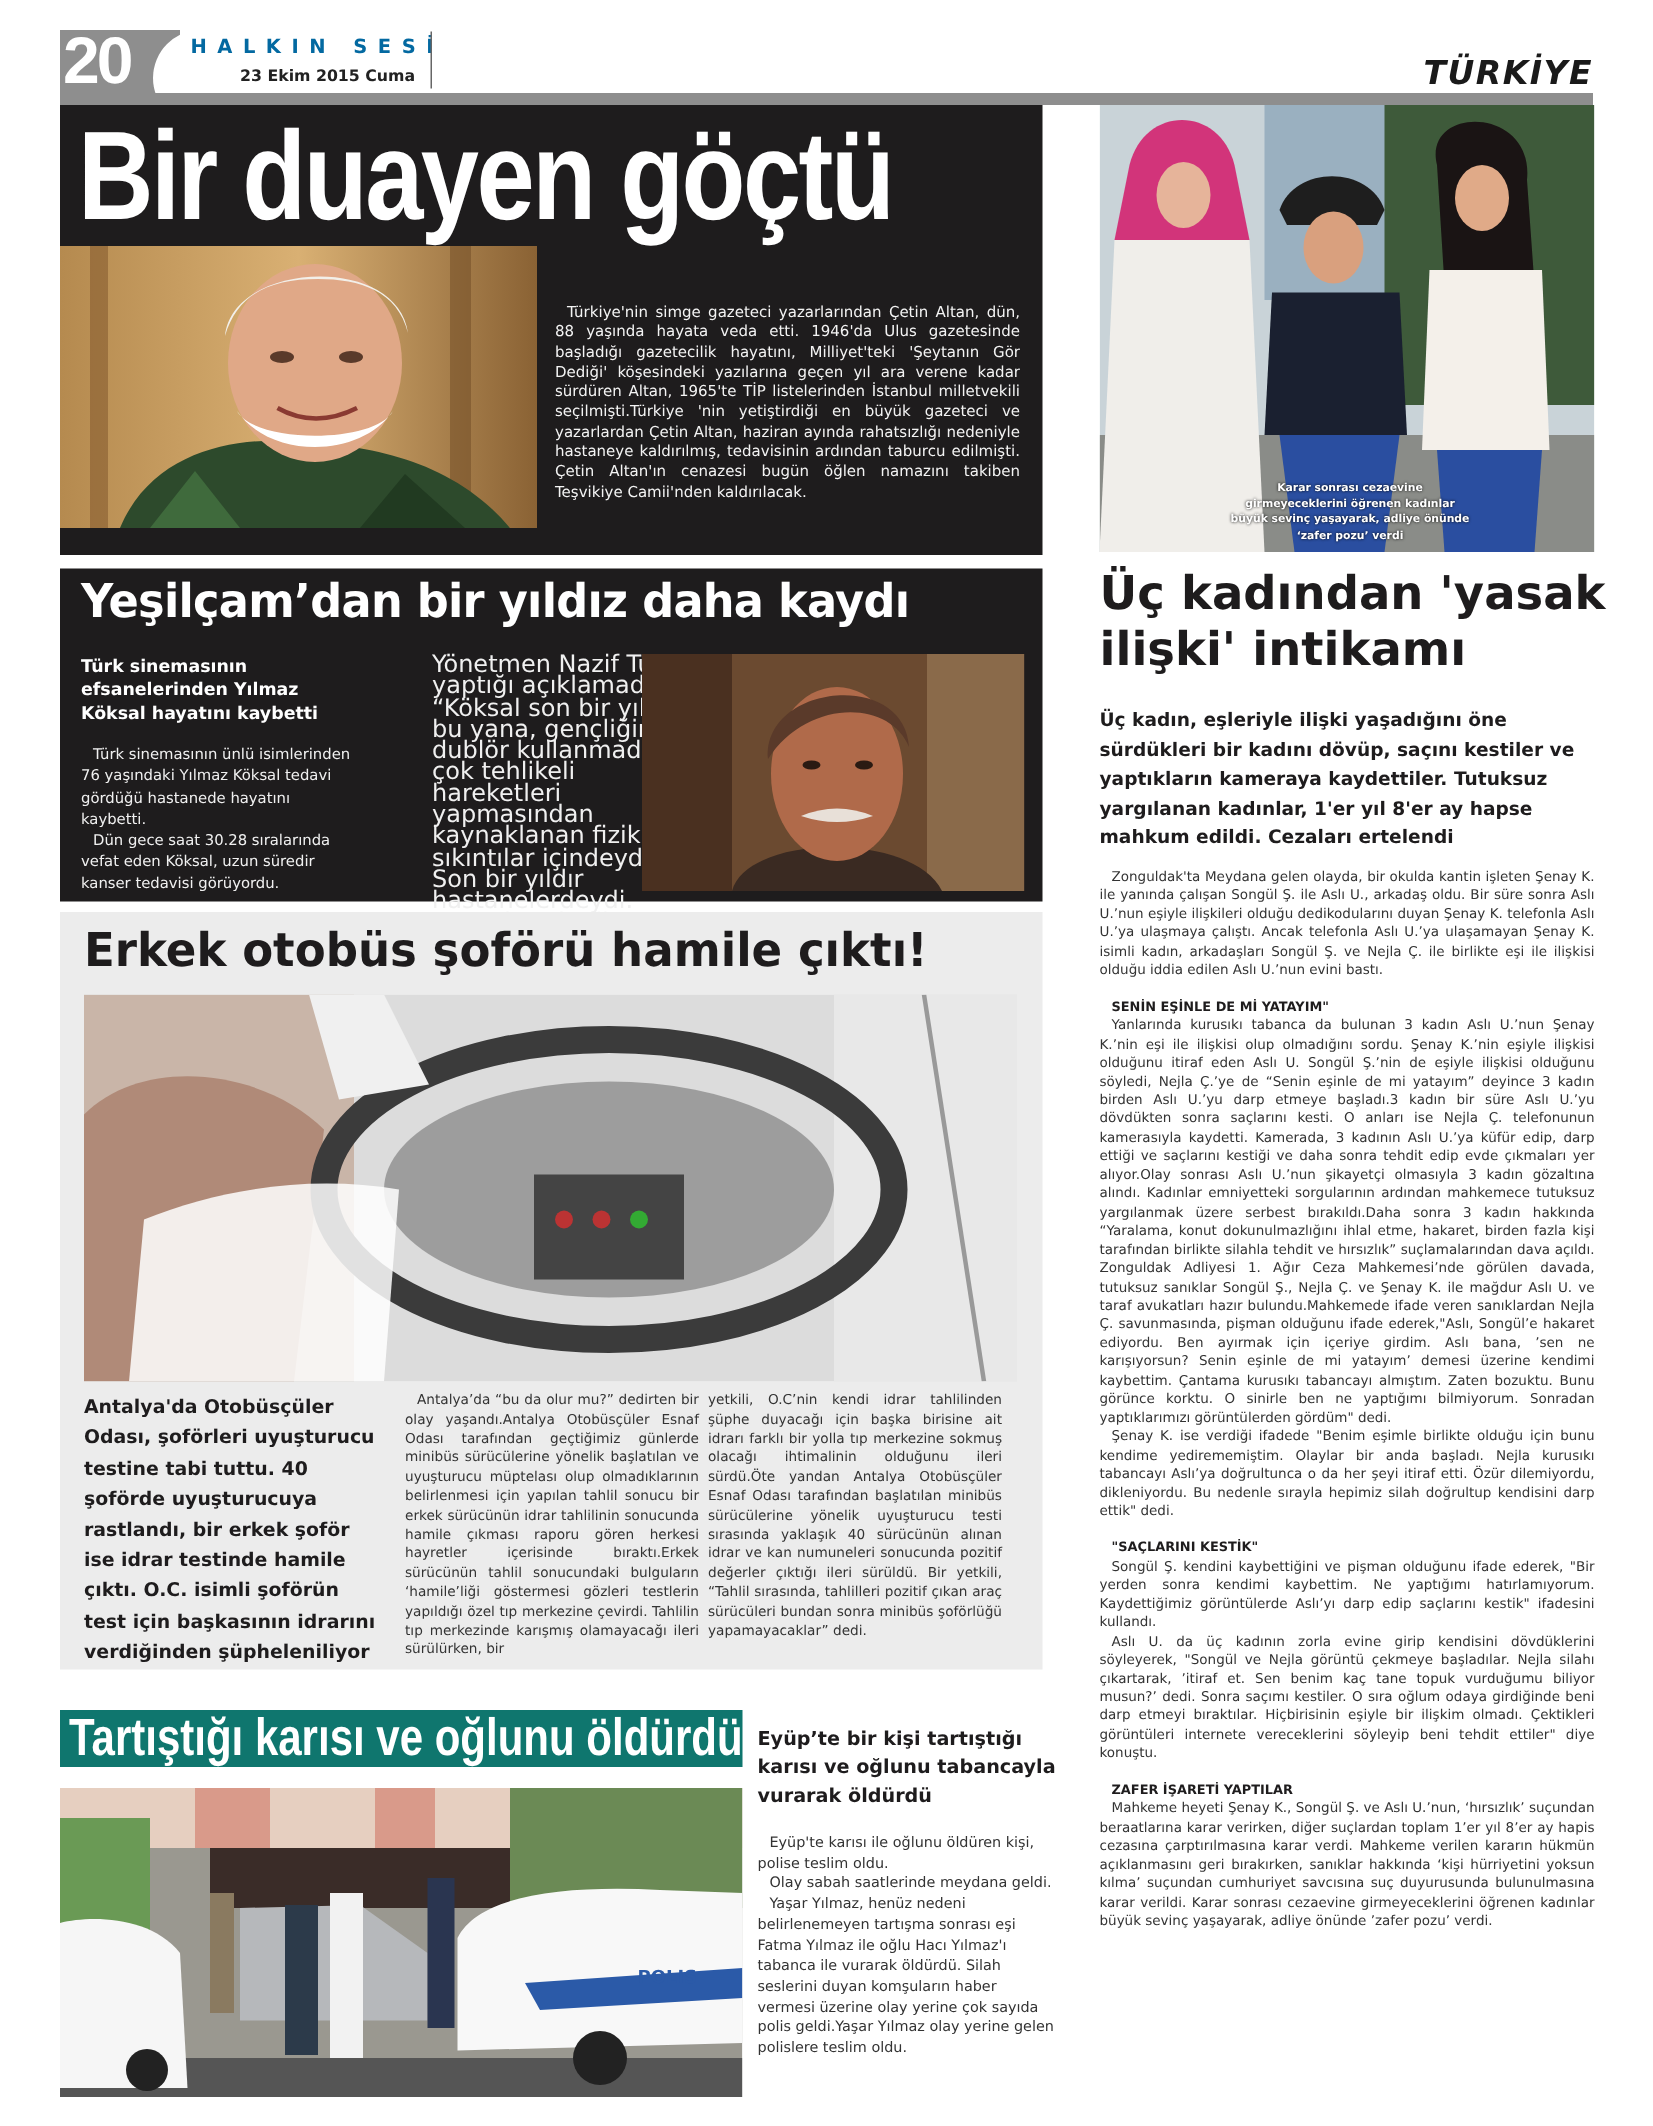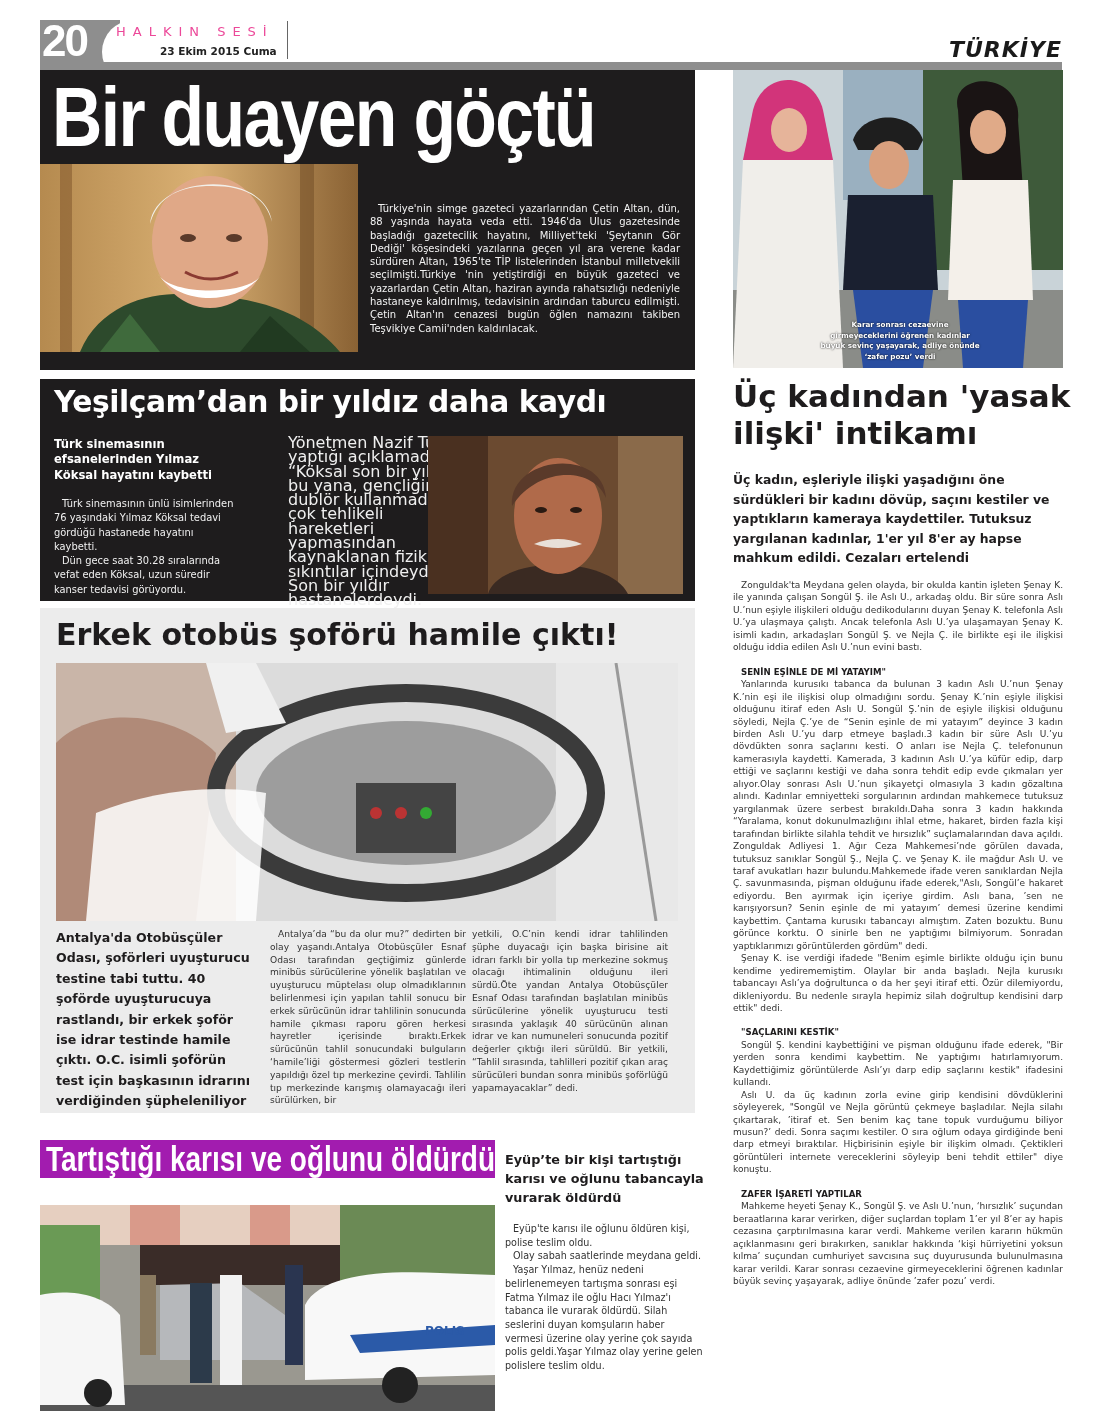--- a/index.html
+++ b/index.html
@@ -4,21 +4,21 @@
 <style>
   * { box-sizing: border-box; margin: 0; padding: 0; }
   html, body { width: 1102px; height: 1417px; background: #ffffff; overflow: hidden; }
   body { position: relative; font-family: "DejaVu Sans", sans-serif; color: #222; }
 
   
   .masthead-bar { position: absolute; left: 40px; top: 62px; width: 1022px; height: 8px; background: #8e8e8e; }
   .page-num-box { position: absolute; left: 40px; top: 20px; width: 80px; height: 44px; background: #8e8e8e; overflow: hidden; }
   .page-num-box .notch { position: absolute; left: 62px; top: 0; width: 80px; height: 64px; background: #fff; border-radius: 32px 0 0 32px; }
   .page-num { position: absolute; left: 42px; top: 16px; font-family: "Liberation Sans", sans-serif; font-weight: bold; font-size: 44px; color: #fff; letter-spacing: -2px; line-height: 50px; }
-  .paper-name { position: absolute; left: 116px; top: 24px; font-family: "DejaVu Sans", sans-serif; font-weight: normal; font-size: 13px; letter-spacing: 7px; color: #ec4899; }
+  .paper-name { position: absolute; left: 127px; top: 24px; font-family: "DejaVu Sans", sans-serif; font-weight: bold; font-size: 13px; letter-spacing: 7px; color: #0369a1; }
   .issue-date { position: absolute; left: 160px; top: 45px; font-family: "DejaVu Sans", sans-serif; font-weight: bold; font-size: 10.5px; color: #222; }
   .masthead-divider { position: absolute; left: 287px; top: 21px; width: 1px; height: 38px; background: #666; }
   .section-name { position: absolute; right: 40px; top: 37px; font-family: "DejaVu Sans", sans-serif; font-style: italic; font-weight: bold; font-size: 22px; color: #1a1a1a; letter-spacing: 1px; }
 
   
   .story1 { position: absolute; left: 40px; top: 70px; width: 655px; height: 300px; background: #1e1c1d; padding-left: 17px; }
   .story1 .headline { position: absolute; left: 12px; top: 2px; font-family: "Liberation Sans", sans-serif; font-weight: bold; font-size: 84px; color: #fff; letter-spacing: -2px; transform: scaleX(0.83); transform-origin: left top; line-height: 90px; white-space: nowrap; }
   .story1 .photo { position: absolute; left: 0; top: 94px; width: 318px; height: 188px; overflow: hidden; }
   .story1 .deck { position: absolute; left: 330px; top: 103px; width: 310px; font-weight: bold; font-size: 12.5px; line-height: 18px; color: #fff; }
   .story1 .body { position: absolute; left: 330px; top: 132px; width: 310px; font-size: 10px; line-height: 13.3px; color: #f3f3f3; text-align: justify; text-indent: 8px; }
@@ -35,23 +35,23 @@
   
   .story3 { position: absolute; left: 40px; top: 608px; width: 655px; height: 505px; background: #ececec; }
   .story3 .headline { position: absolute; left: 16px; top: 8px; font-family: "DejaVu Sans", sans-serif; font-weight: bold; font-size: 31px; color: #1e1c1d; white-space: nowrap; transform: scaleX(0.97); transform-origin: left top; }
   .story3 .photo { position: absolute; left: 16px; top: 55px; width: 622px; height: 258px; overflow: hidden; }
   .story3 .deck { position: absolute; left: 16px; top: 320px; width: 200px; font-weight: bold; font-size: 12.6px; line-height: 20.4px; color: #1e1c1d; }
   .story3 .col { position: absolute; top: 320px; width: 196px; font-size: 9.1px; line-height: 12.8px; color: #333; text-align: justify; }
   .story3 .col.a { left: 230px; text-indent: 8px; }
   .story3 .col.b { left: 432px; }
 
   
-  .story4-head { position: absolute; left: 40px; top: 1140px; width: 455px; height: 38px; background: #a21caf; }
+  .story4-head { position: absolute; left: 40px; top: 1140px; width: 455px; height: 38px; background: #0f766e; }
   .story4-head .headline { position: absolute; left: 6px; top: 0px; font-family: "Liberation Sans", sans-serif; font-weight: bold; font-size: 35px; line-height: 38px; color: #fff; white-space: nowrap; transform: scaleX(0.8); transform-origin: left top; }
-  .story4-photo { position: absolute; left: 40px; top: 1192px; width: 455px; height: 206px; overflow: hidden; margin-top: 13px; }
+  .story4-photo { position: absolute; left: 40px; top: 1192px; width: 455px; height: 206px; overflow: hidden; }
   .story4-deck { position: absolute; left: 505px; top: 1150px; width: 200px; font-weight: bold; font-size: 12.8px; line-height: 19px; color: #1e1c1d; }
   .story4-body { position: absolute; left: 505px; top: 1222px; width: 200px; font-size: 9.6px; line-height: 13.7px; color: #333; }
 
   
   .right-photo { position: absolute; left: 733px; top: 70px; width: 330px; height: 298px; overflow: hidden; }
   .caption { position: absolute; left: 820px; top: 320px; width: 160px; text-align: center; font-weight: bold; font-size: 7.2px; line-height: 10.5px; color: #fff; text-shadow: 0 0 2px #000; }
   .story5-head { position: absolute; left: 733px; top: 378px; width: 340px; font-family: "DejaVu Sans", sans-serif; font-weight: bold; font-size: 31px; line-height: 37px; color: #1e1c1d; }
   .story5-deck { position: absolute; left: 733px; top: 470px; width: 330px; font-weight: bold; font-size: 12.4px; line-height: 19.5px; color: #1e1c1d; }
   .story5-body { position: absolute; left: 733px; top: 579px; width: 330px; font-size: 9.0px; line-height: 12.45px; color: #333; text-align: justify; }
   .story5-body p { text-indent: 8px; }

